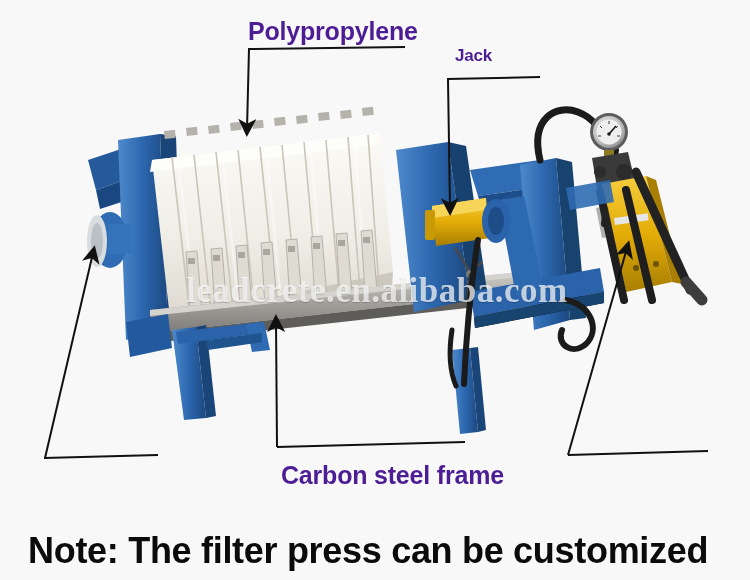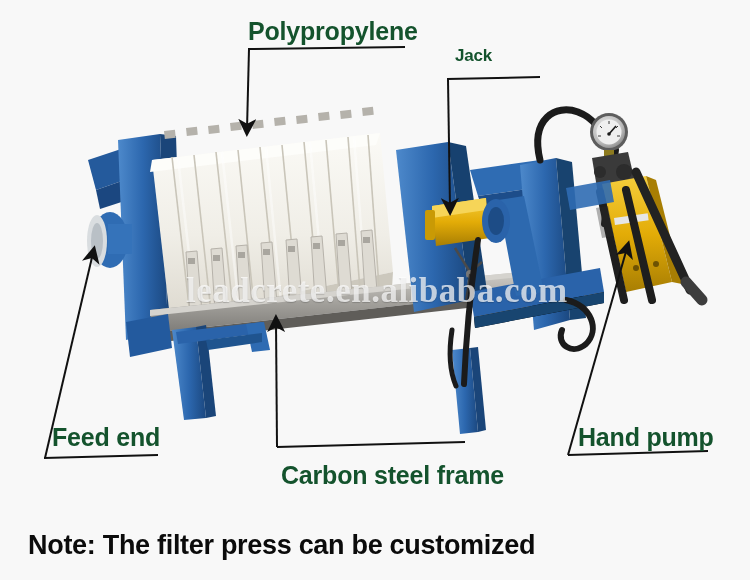--- a/index.html
+++ b/index.html
@@ -9,34 +9,34 @@
     font-family:"Liberation Sans", sans-serif;
     overflow:hidden;
     position:relative;
   }
   #stage{position:absolute;left:0;top:0;width:750px;height:580px;background:#f8f8f8;}
 
   
   .label{
     position:absolute;
     font-weight:bold;
-    color:#14532d;
+    color:#4c1d95;
     white-space:nowrap;
     line-height:1.08;
     letter-spacing:-0.2px;
   }
   .label.l-poly{left:248px;top:18px;font-size:25px;}
   .label.l-jack{left:455px;top:47px;font-size:17px;}
   .label.l-feed{left:52px;top:424px;font-size:25px;}
   .label.l-frame{left:281px;top:418px;font-size:25px;margin-top:44px;}
   .label.l-pump{left:578px;top:424px;font-size:25px;}
 
   .note{
     position:absolute;left:28px;top:530px;
-    font-size:27px;font-weight:bold;color:#0b0b0b;
+    font-size:36px;font-weight:bold;color:#0b0b0b;
     letter-spacing:-0.3px;white-space:nowrap;
   }
 
   
   #leaders{position:absolute;left:0;top:0;width:750px;height:580px;pointer-events:none;}
   #photo{position:absolute;left:0;top:0;width:750px;height:580px;}
 
   .watermark{
     position:absolute;left:186px;top:271px;
     font-size:35px;font-weight:bold;
@@ -300,27 +300,21 @@
   </svg>
 
   <div class="label l-poly">
     <div>Polypropylene</div>
   </div>
 
   <div class="label l-jack">
     <div>Jack</div>
   </div>
 
-  <div class="label l-feed">
-    <div>Feed end</div>
-  </div>
 
   <div class="label l-frame">
     <div>Carbon steel frame</div>
   </div>
 
-  <div class="label l-pump">
-    <div>Hand pump</div>
-  </div>
 
   <div class="note">Note: The filter press can be customized</div>
 
 </div>
 
 </body></html>

